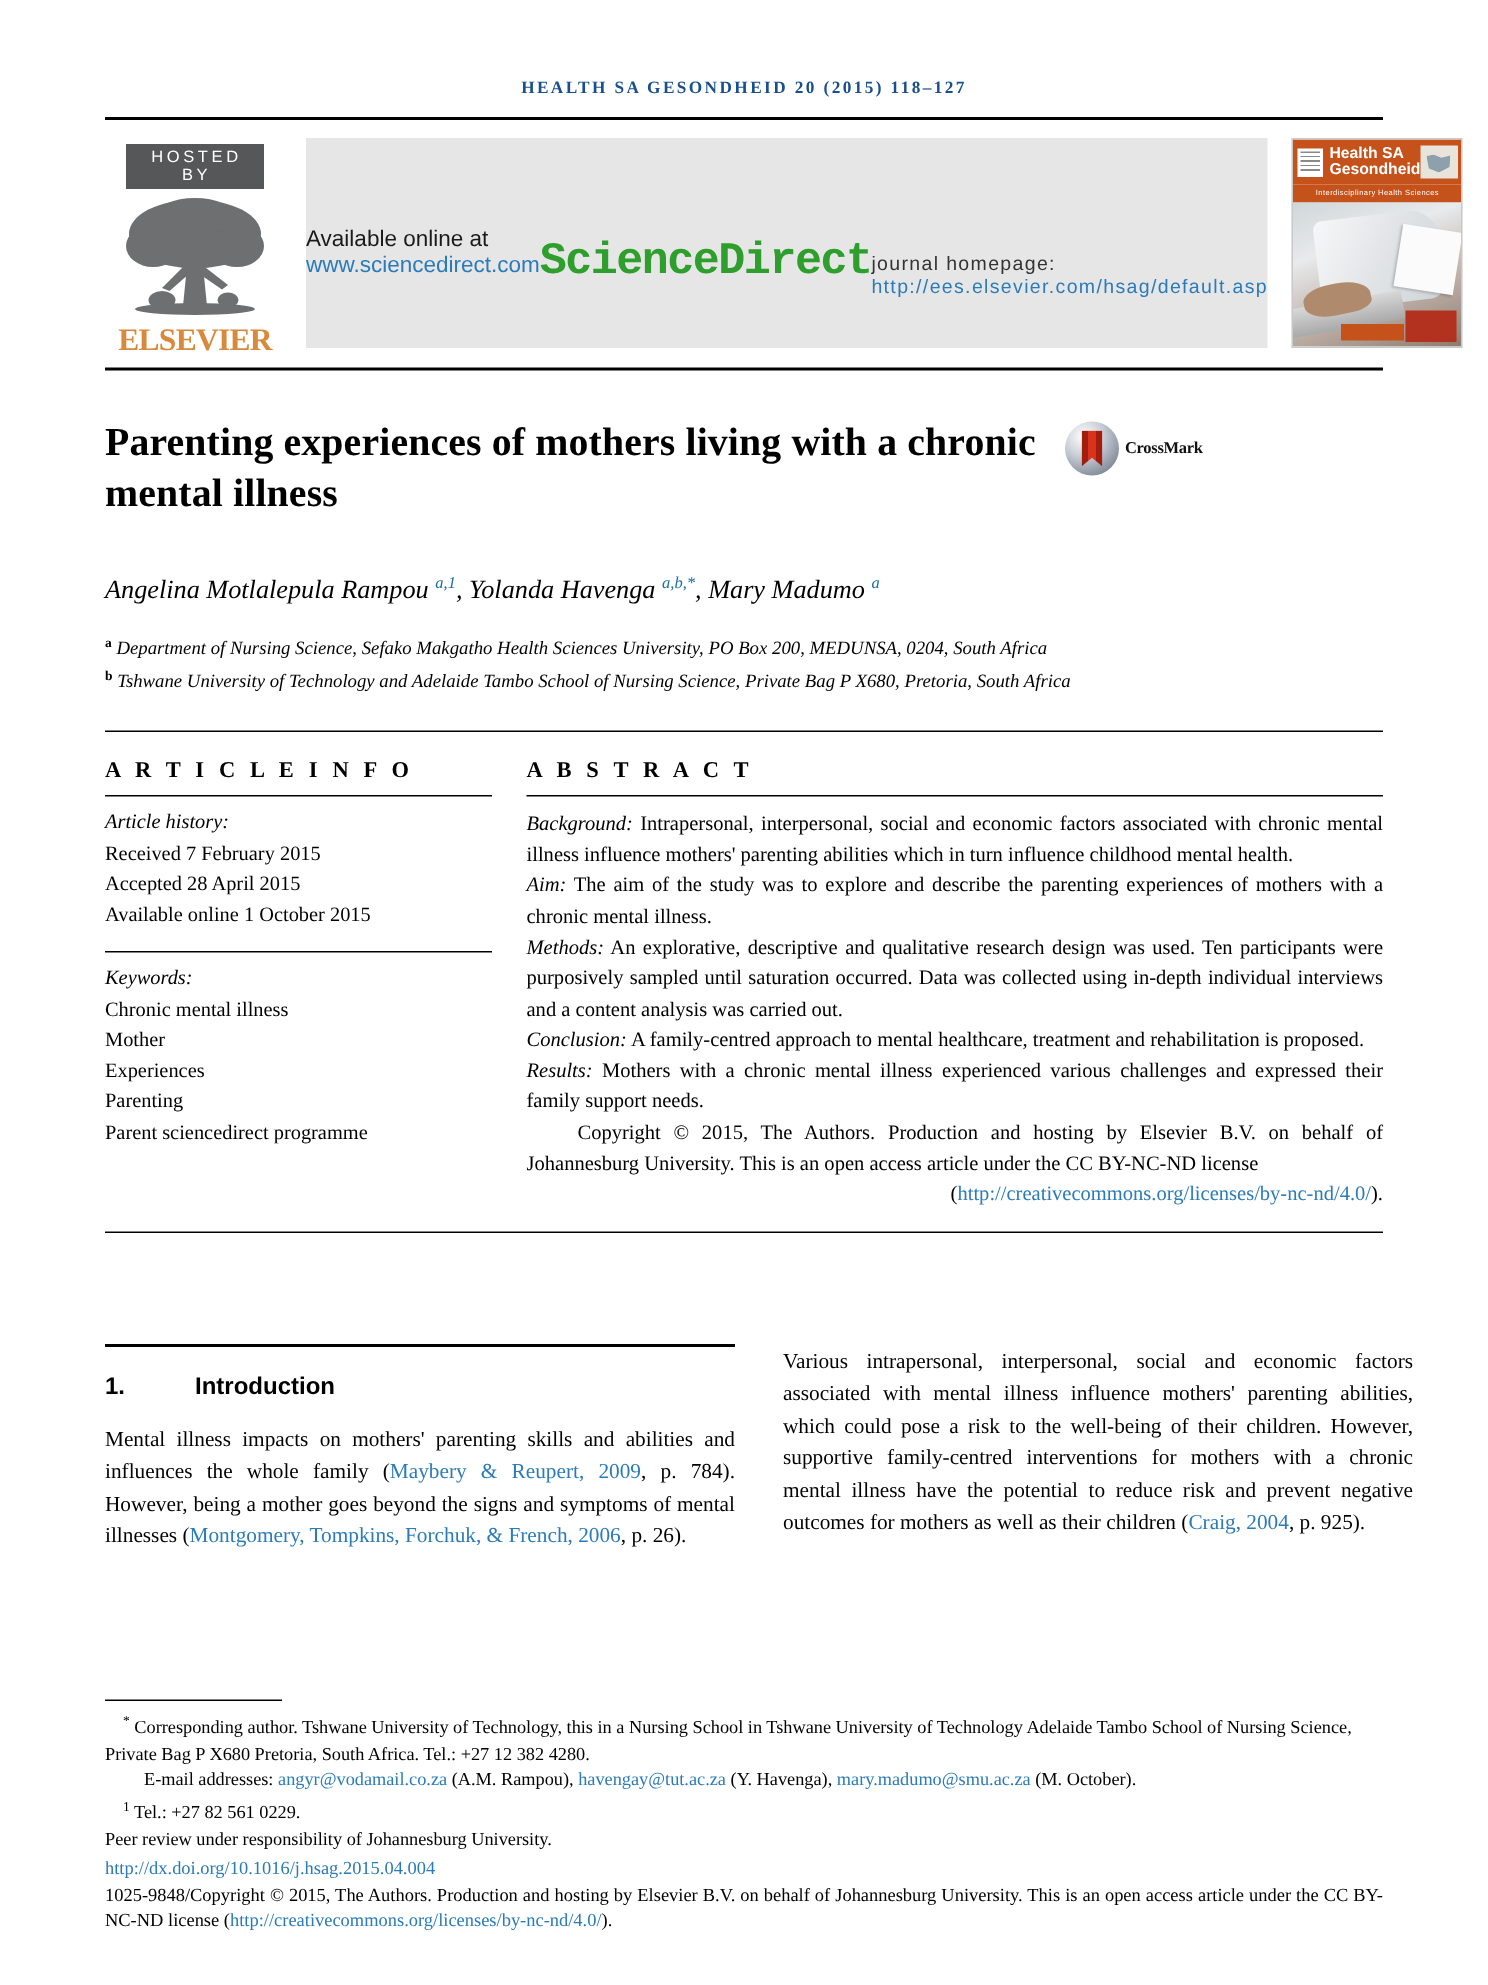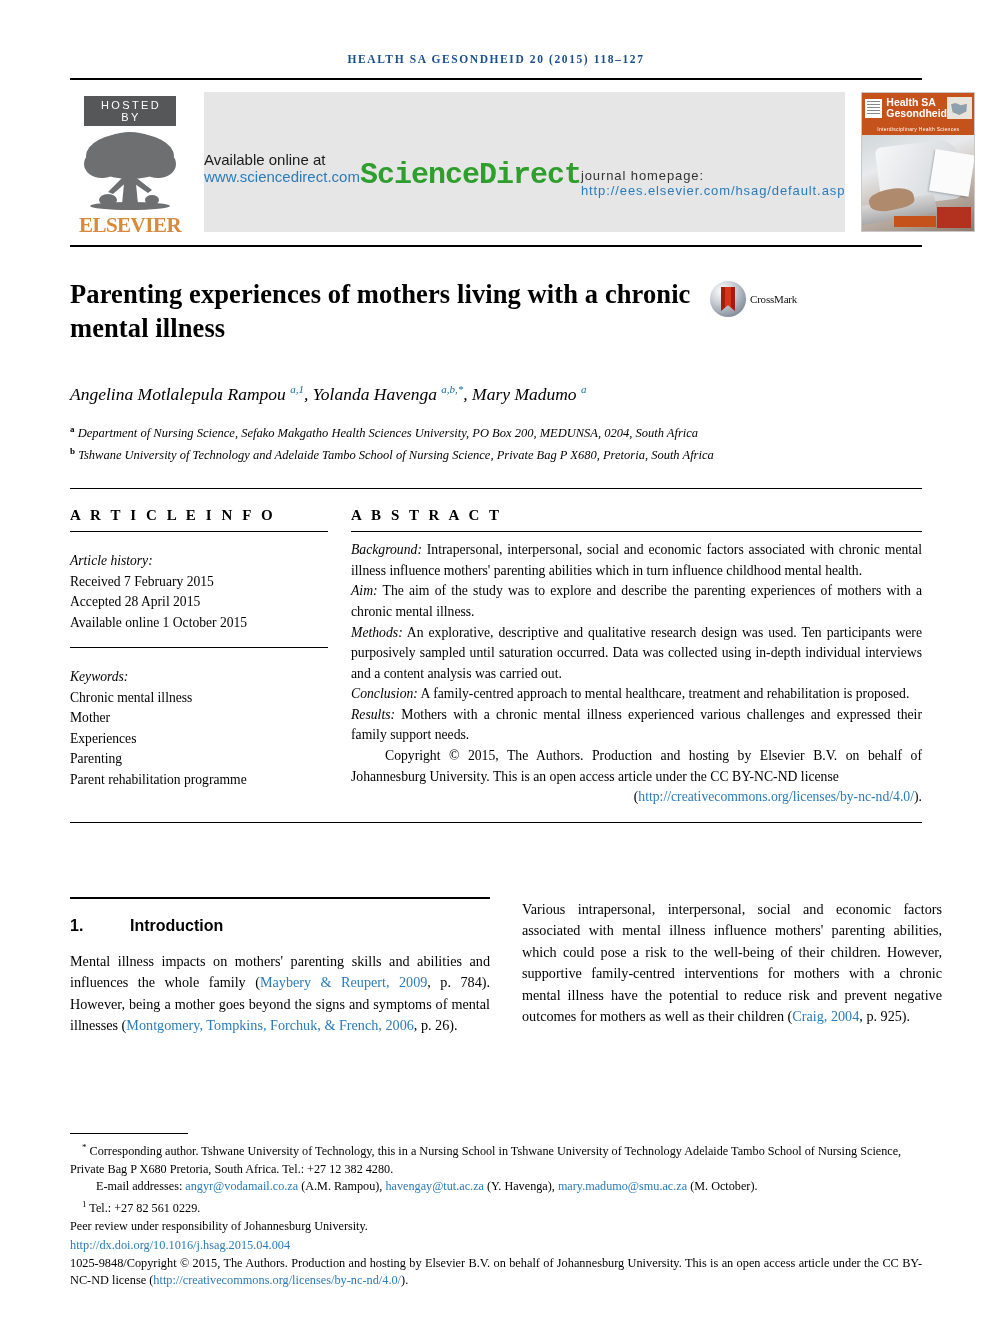--- a/index.html
+++ b/index.html
@@ -270,21 +270,21 @@
     content: "";
     position: absolute;
     left: 11px; top: 6px;
     width: 14px; height: 24px;
     background: linear-gradient(90deg,#a31d0e 0 30%, #d8341c 30% 70%, #a31d0e 70% 100%);
     clip-path: polygon(0 0, 100% 0, 100% 100%, 50% 76%, 0 100%);
   }
   .crossmark-text {
     font-family: "Liberation Serif", serif;
     font-size: 11px;
-    font-weight: normal;
+    font-weight: bold;
     color: #111;
     letter-spacing: -0.2px;
   }
 
   
   .authors {
     font-family: "Liberation Serif", serif;
     font-style: italic;
     font-size: 17.5px;
     margin-top: 33px;
@@ -320,21 +320,21 @@
   .sec-rule {
     border-top: 1.8px solid #000;
     margin-top: 7px;
   }
   .info-block {
     font-family: "Liberation Serif", serif;
     font-size: 13.6px;
     line-height: 20.5px;
     padding-top: 7px;
   }
-  .info-block .lead { font-style: italic; margin-top: 12px; }
+  .info-block .lead { font-style: italic; }
   .kw-rule {
     border-top: 1.8px solid #000;
     margin-top: 14px;
   }
   .abs-body {
     font-family: "Liberation Serif", serif;
     font-size: 13.7px;
     line-height: 20.6px;
     text-align: justify;
     padding-top: 8px;
@@ -513,21 +513,21 @@
           </div>
       </div>
       <div class="kw-rule"></div>
       <div class="info-block">
         <div class="lead">Keywords:</div>
         <div id="keyword-items">
             <div>Chronic mental illness</div>
             <div>Mother</div>
             <div>Experiences</div>
             <div>Parenting</div>
-            <div>Parent rehabilitation programme</div>
+            <div>Parent sciencedirect programme</div>
           </div>
       </div>
     </div>
 
     <div class="col-abs">
       <div class="sec-label">A B S T R A C T</div>
       <div class="sec-rule"></div>
       <div class="abs-body">
         <div id="abstract-sections">
             <p><span class="lbl">Background:</span> Intrapersonal, interpersonal, social and economic factors associated with chronic mental illness influence mothers' parenting abilities which in turn influence childhood mental health.</p>

